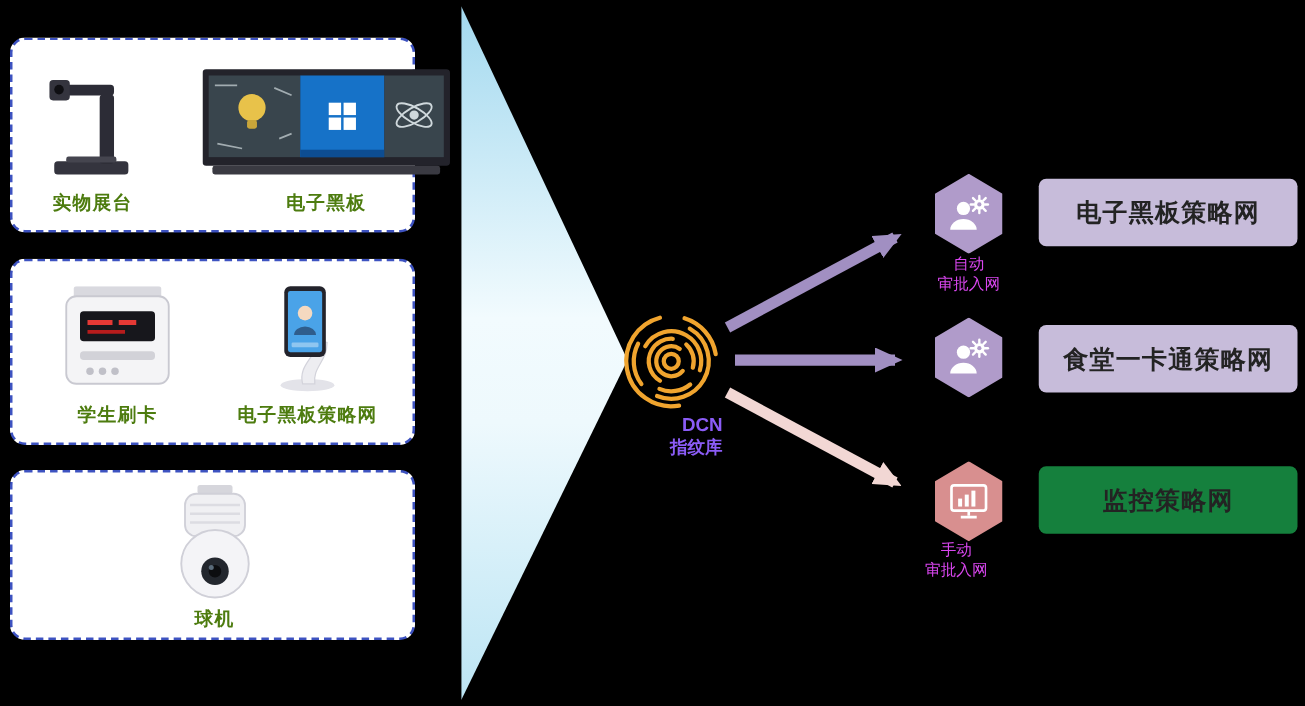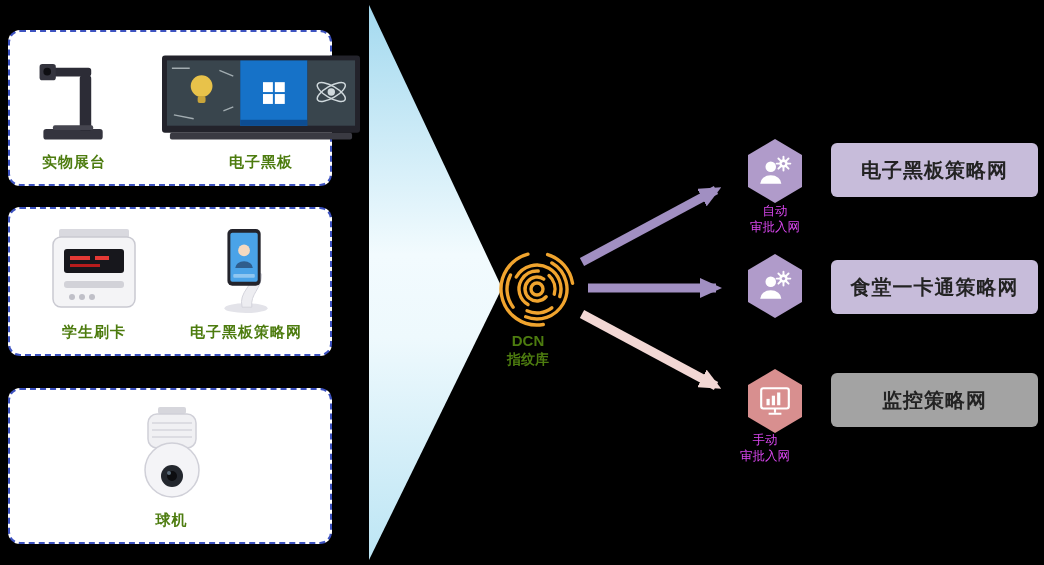--- a/index.html
+++ b/index.html
@@ -12,23 +12,23 @@
     background:#fff; border:2px dashed #3d52c0; border-radius:12px;
     display:flex; align-items:stretch; padding:10px 8px 10px 8px;
   }
   .device-cell { display:flex; flex-direction:column; height:100%; }
   .dev-area { flex:1; display:flex; align-items:center; justify-content:center; }
   .dev-label { text-align:center; font-size:15px; font-weight:bold; color:#4d7c0f; padding-bottom:2px; letter-spacing:1px; }
 
   
   .triangle-svg { position:absolute; left:369px; top:0; width:135px; height:565px; }
   .fingerprint { position:absolute; left:497px; top:249px; width:80px; height:80px; }
-  .dcn-label { position:absolute; left:478px; top:332px; width:100px; text-align:center; color:#4d7c0f; font-weight:bold; }
+  .dcn-label { position:absolute; left:478px; top:332px; width:100px; text-align:right; color:#8b5cf6; font-weight:bold; }
   .dcn-label .t1 { font-size:15px; line-height:18px; }
-  .dcn-label .t2 { font-size:14px; line-height:18px; }
+  .dcn-label .t2 { font-size:14px; line-height:18px;font-family:Liberation Serif, serif; }
 
   
   .arrows-svg { position:absolute; left:0; top:0; width:1044px; height:565px; pointer-events:none; }
 
   
   .hex {
     position:absolute; width:60px; height:64px;
     display:flex; align-items:center; justify-content:center;
     clip-path:polygon(50% 0%, 95% 25%, 95% 75%, 50% 100%, 5% 75%, 5% 25%);
   }
@@ -37,21 +37,21 @@
 
   .badge { position:absolute; width:120px; text-align:center; color:#d946ef; font-size:12.5px; line-height:16px; }
 
   
   .policy-box {
     position:absolute; left:831px; width:207px; height:54px; border-radius:6px;
     display:flex; align-items:center; justify-content:center;
     font-size:20px; font-weight:bold; color:#232323; letter-spacing:1px;
   }
   .policy-box.purple { background:#c7bcda; }
-  .policy-box.pink   { background:#a3a3a3; }
+  .policy-box.pink   { background:#15803d; }
 </style>
 </head>
 <body>
 
 <div class="canvas">
 
   <div class="group-box" style="top:30px;height:156px;">
     <div class="device-cell" style="flex:0 0 112px;">
       <div class="dev-area">
         <svg width="88" height="94" viewBox="0 0 92 95">
@@ -121,21 +121,21 @@
           <rect x="18" y="6" width="28" height="50" rx="2" fill="#4aa3e8"></rect>
           <circle cx="32" cy="24" r="6" fill="#f5d9c0"></circle>
           <path d="M23 42 a9 7 0 0 1 18 0 Z" fill="#2f5d8c"></path>
           <rect x="21" y="48" width="22" height="4" rx="1" fill="#8fc6f0"></rect>
         </svg>
       </div>
       <div class="dev-label">电子黑板策略网</div>
     </div>
   </div>
 
-  <div class="group-box" style="top:388px;height:156px;padding-left:11px;">
+  <div class="group-box" style="top:376px;height:136px;padding-left:11px;">
     <div class="device-cell" style="flex:1;">
       <div class="dev-area">
         <svg width="80" height="98" viewBox="0 0 80 98">
           <rect x="26" y="0" width="28" height="7" rx="2" fill="#d6d6dc"></rect>
           <rect x="16" y="7" width="48" height="34" rx="9" fill="#f0f0f3" stroke="#d0d0d8" stroke-width="1.5"></rect>
           <line x1="20" y1="16" x2="60" y2="16" stroke="#dcdce2" stroke-width="2"></line>
           <line x1="20" y1="23" x2="60" y2="23" stroke="#dcdce2" stroke-width="2"></line>
           <line x1="20" y1="30" x2="60" y2="30" stroke="#dcdce2" stroke-width="2"></line>
           <circle cx="40" cy="63" r="27" fill="#f4f4f7" stroke="#d0d0d8" stroke-width="1.5"></circle>
           <circle cx="40" cy="69" r="11" fill="#23272e"></circle>

